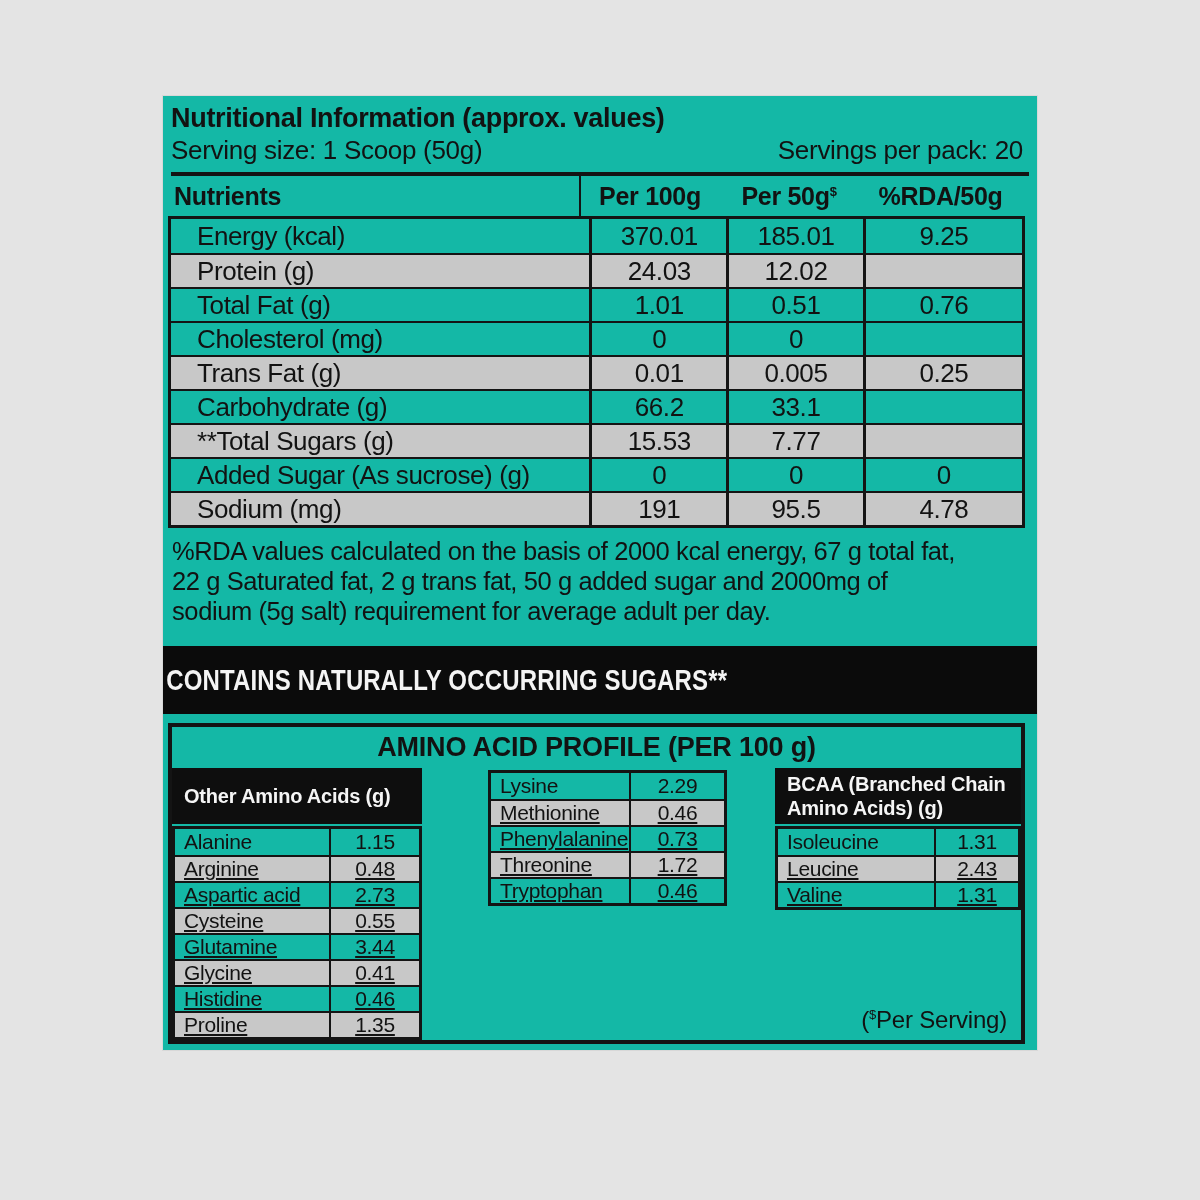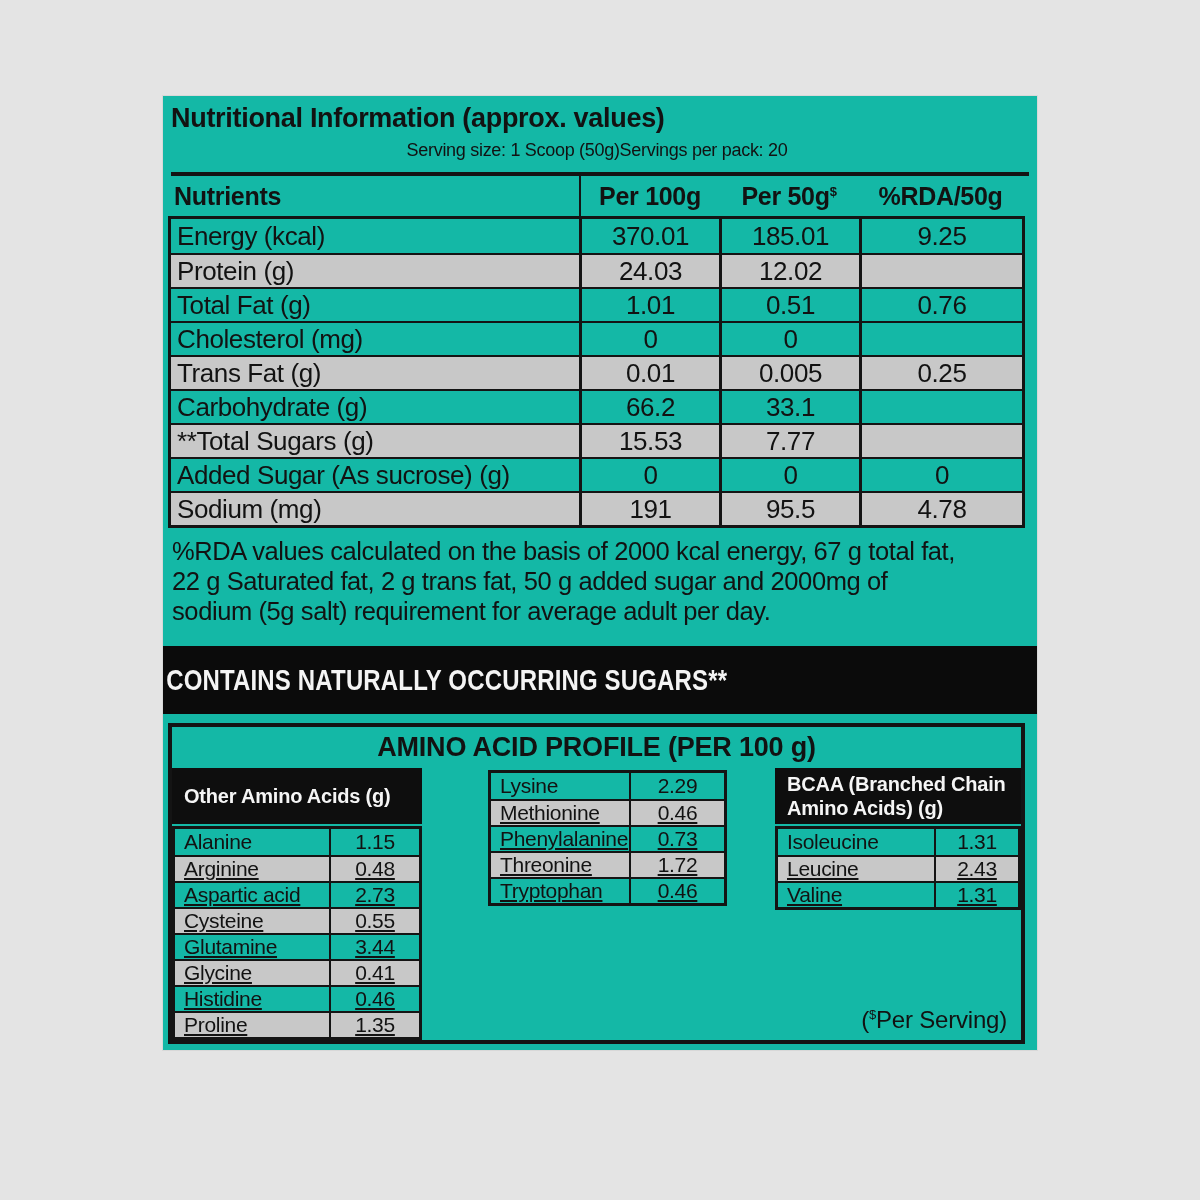--- a/index.html
+++ b/index.html
@@ -13,33 +13,33 @@
   }
   .card{
     position:absolute;left:163px;top:96px;width:874px;
     background:#14b8a6;
     box-shadow:0 0 0 1px rgba(0,0,0,0.05);
     padding-bottom:6px;
   }
   
   .head{padding:6px 14px 0 8px;}
   .title{font-weight:bold;font-size:27px;line-height:32px;letter-spacing:-0.3px;}
-  .serving-row{display:flex;justify-content:center;font-size:18px;line-height:32px;letter-spacing:-0.3px;}
+  .serving-row{display:flex;justify-content:space-between;font-size:26px;line-height:32px;letter-spacing:-0.3px;}
   .thick-rule{margin:6px 8px 0 8px;height:4px;background:var(--ink,#141414);}
   
   .col-header{display:flex;margin:0 8px 0 5px;height:40px;align-items:center;font-weight:bold;font-size:25px;letter-spacing:-0.3px;}
   .col-header .ch{box-sizing:border-box;}
   .ch.lab{width:411px;padding-left:6px;}
   .ch.v{width:140px;text-align:center;}
   .ch.v1{border-left:2px solid var(--ink,#141414);height:40px;line-height:40px;}
   .ch.last{width:163px;text-align:center;}
   .ch sup{font-size:13px;}
   
   .ntable{margin-left:5px;width:857px;box-sizing:border-box;border:3px solid var(--ink,#141414);}
-  .nrow{display:flex;height:34px;align-items:flex-end;font-size:26px;letter-spacing:-0.4px;box-sizing:border-box;}
+  .nrow{display:flex;height:34px;align-items:flex-end;font-size:26px;letter-spacing:-0.4px;box-sizing:border-box;padding-left:20px;}
   .nrow + .nrow{border-top:2px solid var(--ink,#141414);}
   .nrow.alt{background:var(--row-alt,#c8c8c8);}
   .ncell{box-sizing:border-box;height:100%;display:flex;align-items:center;}
   .ncell.lab{width:408px;padding-left:6px;}
   .ncell.val{width:140px;border-left:3px solid var(--ink,#141414);justify-content:center;}
   .ncell.val.last{width:163px;}
   
   .rda-note{margin:8px 8px 0 9px;font-size:25.5px;line-height:30px;letter-spacing:-0.4px;}
   
   .banner{margin-top:20px;height:68px;background:var(--banner-bg,#0b0b0b);display:flex;align-items:center;overflow:hidden;}

